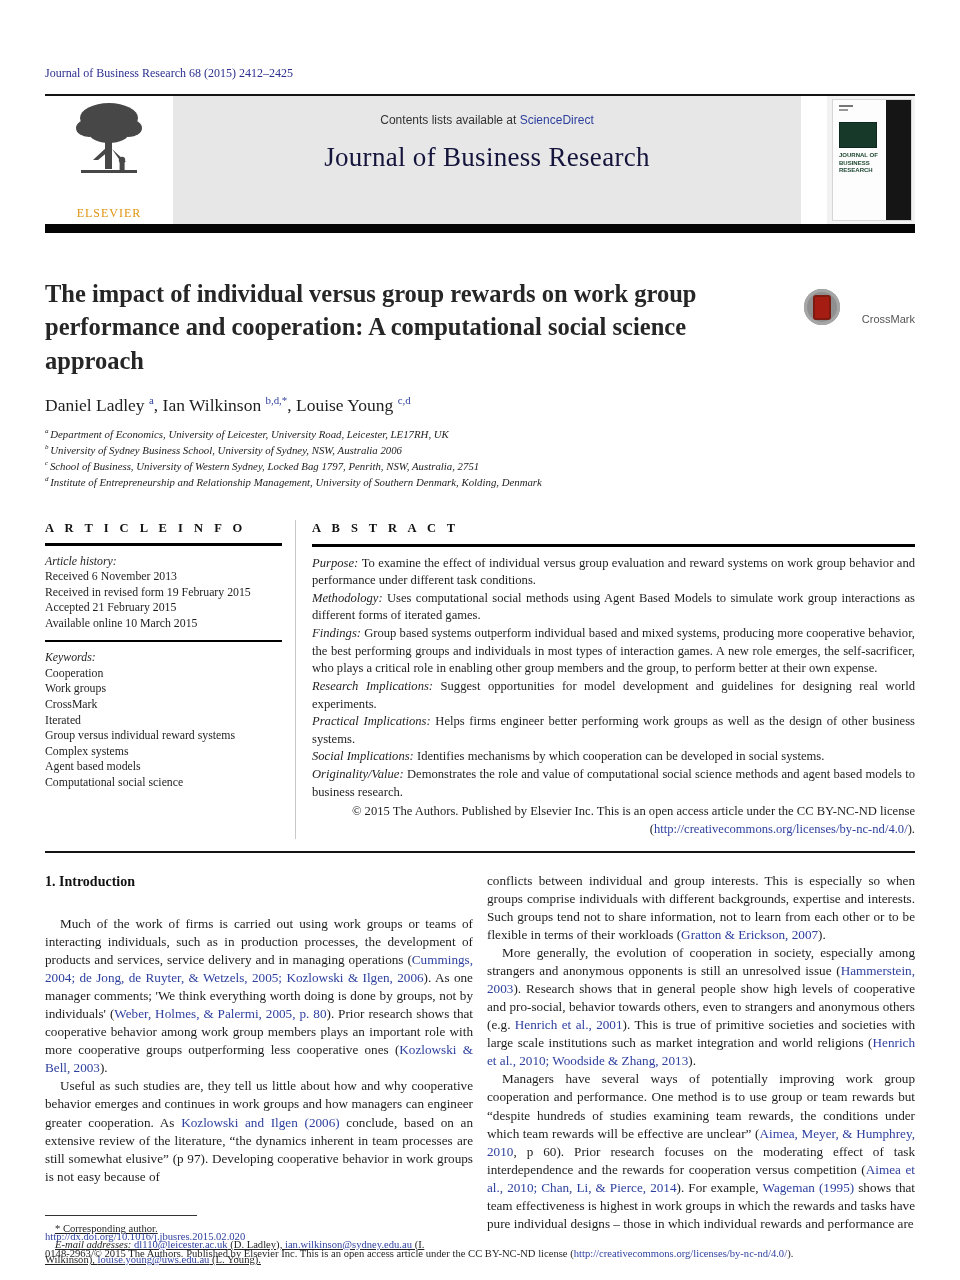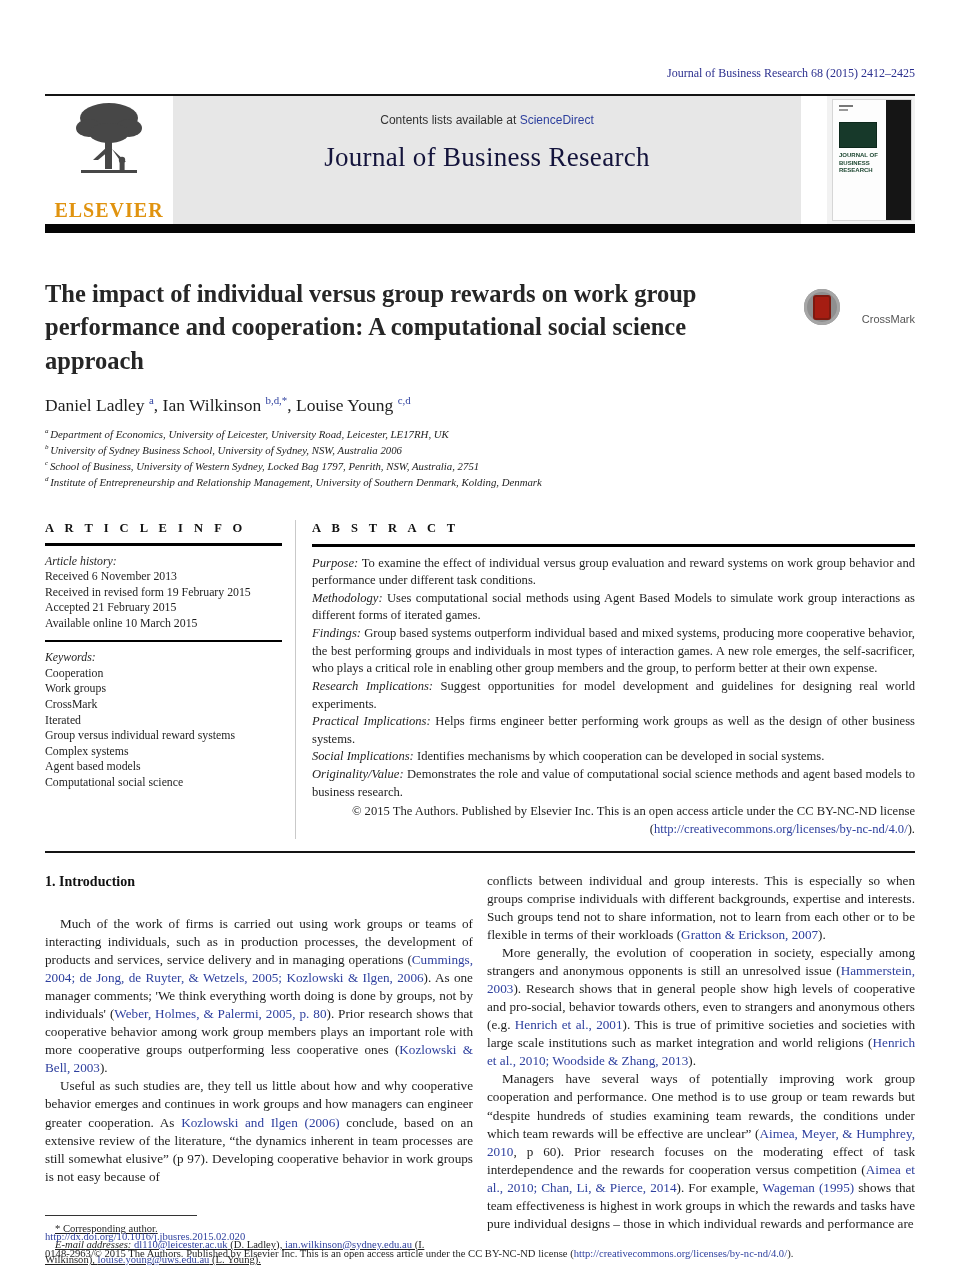--- a/index.html
+++ b/index.html
@@ -2,27 +2,27 @@
 <html><head>
 <meta charset="utf-8">
 <style>
   html,body { margin:0; padding:0; background:#ffffff; }
   .page {
     position:relative; width:960px; height:1280px; margin:0 auto;
     background:#ffffff; box-sizing:border-box; padding:0 45px;
     font-family:"Liberation Serif", serif; color:#1e1e1e; overflow:hidden;
   }
   
-  .citation { margin-top:66px; text-align:right; font-size:12px; color:#2b2f8e; }
+  .citation { margin-top:66px; text-align:left; font-size:12px; color:#2b2f8e; }
   .toprule { margin-top:13px; height:2px; background:#141414; }
 
   
   .banner { display:flex; height:128px; align-items:stretch; }
   .elsevier { width:128px; background:#fff; display:flex; flex-direction:column; align-items:center; padding-top:4px; box-sizing:border-box; }
-  .els-label { color:#e0930f; font-size:20px; letter-spacing:1px; margin-top:11px; font-weight:700; }
+  .els-label { color:#e0930f; font-size:12px; letter-spacing:1px; margin-top:18px; font-weight:400; }
   .banner-center { flex:1; background:#e7e7e7; text-align:center; padding-top:17px; margin-right:26px; }
   .contents-line { font-family:"Liberation Sans", sans-serif; font-size:12px; color:#333; }
   .journal-title { font-size:27px; color:#14143c; margin-top:15px; letter-spacing:0.3px; }
   .cover { width:88px; position:relative; background:#f2f2f2; }
   .cover-inner { position:absolute; left:5px; top:3px; right:3px; bottom:3px; background:#fdfdfd; border:1px solid #d6d6d6; }
   .cover-spine { position:absolute; right:0; top:0; width:25px; height:100%; background:#151515; }
   .cover-green { position:absolute; left:6px; top:22px; width:36px; height:24px; background:#17392a; border:1px solid #0d281c; }
   .cover-text { position:absolute; left:6px; top:52px; width:42px; font-size:6px; line-height:1.25; color:#1c4630; font-weight:bold; font-family:"Liberation Sans", sans-serif; }
   .cover-topmark { position:absolute; left:6px; top:5px; width:14px; height:2px; background:#777; }
   .cover-topmark2 { position:absolute; left:6px; top:9px; width:9px; height:2px; background:#999; }

